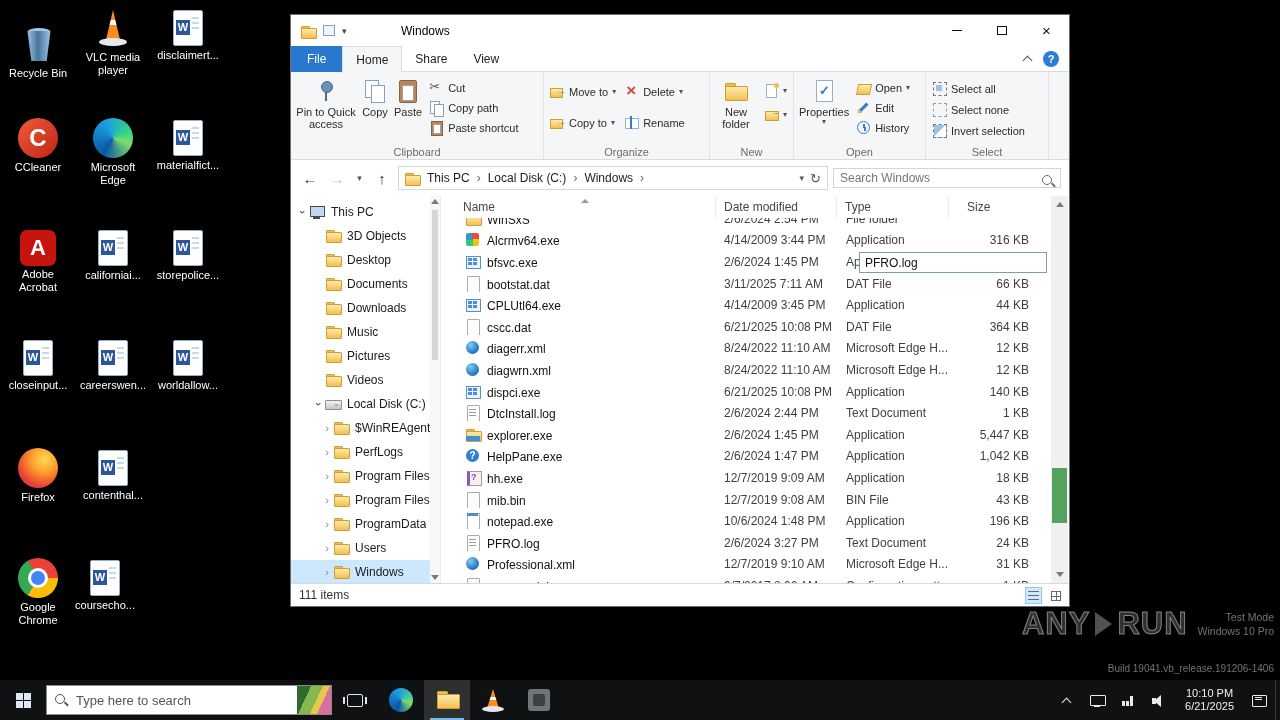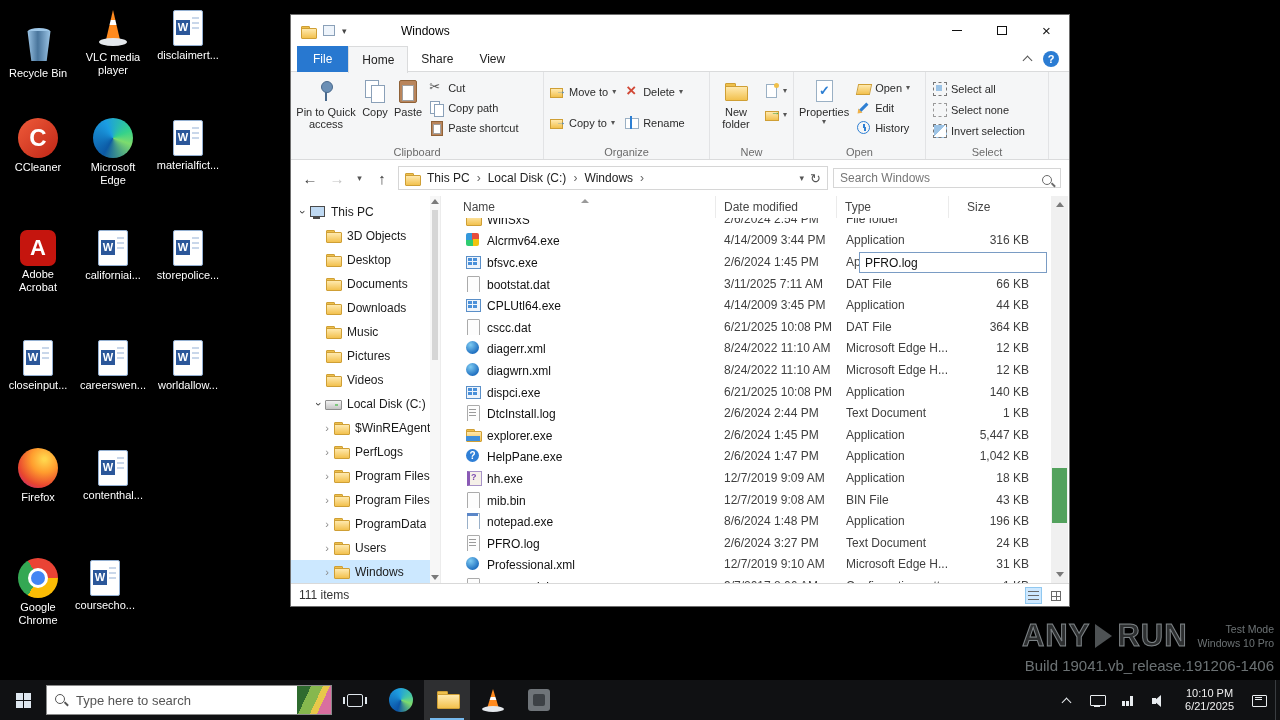--- a/index.html
+++ b/index.html
@@ -54,21 +54,21 @@
 .qat-ic2{width:12px;height:11px;border:1px solid #8aa0b8;background:#eef4fb}
 .qat-drop{font-size:9px;color:#444}
 .win-title{position:absolute;left:110px;top:9px;font-size:12px;color:#000}
 .win-controls{position:absolute;right:0;top:0;display:flex;height:31px}
 .wc{width:45px;display:flex;align-items:center;justify-content:center;cursor:default}
 .wc-min i{width:10px;height:1px;background:#111}
 .wc-max i{width:10px;height:9px;border:1px solid #111}
 .wc-close{font-size:15px;color:#111}
 
 .tabrow{height:26px;position:relative;background:#fff;border-bottom:1px solid #dadbdc}
-.tabs-left{display:flex;height:26px;padding-left:6px}
+.tabs-left{display:flex;height:26px;}
 .tab{display:flex;align-items:center;padding:0 13px;font-size:12px;color:#222}
 .tab-file{background:#2878d0;color:#fff;padding:0 16px}
 .tab-active{background:#f5f6f7;border:1px solid #dadbdc;border-bottom:none;height:27px;z-index:2}
 .tab-right{position:absolute;right:10px;top:0;height:26px;display:flex;gap:12px;align-items:center}
 .chev-up{width:7px;height:7px;border-top:1.5px solid #555;border-left:1.5px solid #555;
   transform:rotate(45deg);margin-top:3px}
 .help-btn{width:16px;height:16px;border-radius:50%;background:#2b7cd3;color:#fff;
   font-size:11px;font-weight:bold;text-align:center;line-height:16px}
 
 
@@ -297,21 +297,21 @@
 .show-desktop{width:5px;height:40px;border-left:1px solid #3a3d41}
 
 
 #watermark{position:absolute;right:6px;bottom:46px;text-align:right;z-index:4}
 .wm-row1{display:flex;align-items:center;justify-content:flex-end;gap:10px}
 .wm-logo{display:flex;align-items:center;gap:5px;font-weight:bold;font-size:31px;letter-spacing:1px;
   color:rgba(205,215,220,.22);-webkit-text-stroke:1px rgba(205,215,220,.55)}
 .wm-tri{width:0;height:0;border-top:12px solid transparent;border-bottom:12px solid transparent;
   border-left:17px solid rgba(205,215,220,.38)}
 .wm-side{font-size:10.5px;line-height:14px;color:rgba(195,205,210,.55)}
-.wm-build{font-size:15px;margin-top:3px;color:rgba(195,205,210,.55)}
+.wm-build{font-size:10px;margin-top:21px;color:rgba(195,205,210,.55)}
 </style>
 </head>
 <body>
 
 <div id="desktop">
   <div>
       <div class="dk-item" style="left: 2px; top: 24px;">
         <div class="dk-ic dk-recycle-bin"></div>
         <div class="dk-label">Recycle Bin</div>
       </div>
@@ -790,21 +790,21 @@
                 </div>
                 <div class="fc1">12/7/2019 9:08 AM</div>
                 <div class="fc2">BIN File</div>
                 <div class="fc3">43 KB</div>
               </div>
               <div class="frow">
                 <div class="fc0">
                   <span class="fi fi-notepad"></span>
                   <span class="fname">notepad.exe</span>
                 </div>
-                <div class="fc1">8/6/2024 1:48 PM</div>
+                <div class="fc1">10/6/2024 1:48 PM</div>
                 <div class="fc2">Application</div>
                 <div class="fc3">196 KB</div>
               </div>
               <div class="frow">
                 <div class="fc0">
                   <span class="fi fi-doc-text"></span>
                   <span class="fname">PFRO.log</span>
                 </div>
                 <div class="fc1">2/6/2024 3:27 PM</div>
                 <div class="fc2">Text Document</div>

